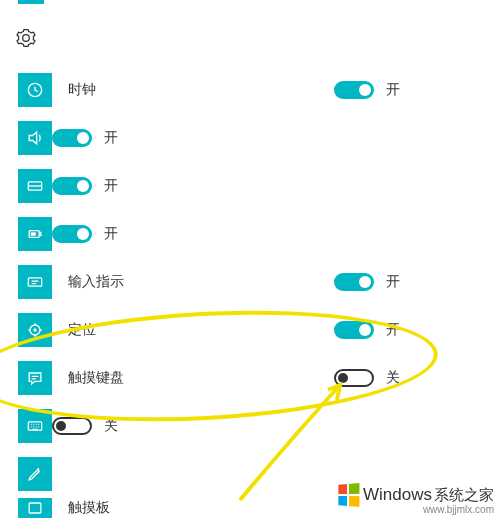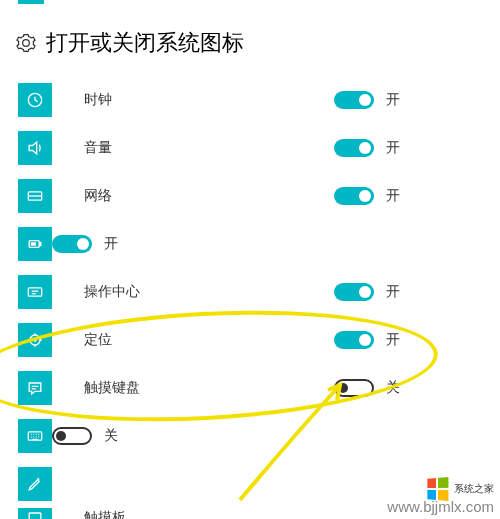--- a/index.html
+++ b/index.html
@@ -49,21 +49,21 @@
     justify-content: center;
     color: #fff;
     flex-shrink: 0;
   }
   .icon-box svg {
     stroke: #fff;
     fill: none;
     stroke-width: 1.6;
   }
   .item-label {
-    margin-left: 32px;
+    margin-left: 16px;
     font-size: 14px;
     color: #333;
     flex: 1;
   }
   .toggle-wrap {
     display: flex;
     align-items: center;
     margin-right: 100px;
   }
   .toggle {
@@ -151,21 +151,21 @@
   .watermark .wlogo span:nth-child(2){background:#7fba00;}
   .watermark .wlogo span:nth-child(3){background:#00a4ef;}
   .watermark .wlogo span:nth-child(4){background:#ffb900;}
   .watermark .txt1 {
     font-family: "Segoe UI", sans-serif;
     font-size: 17px;
     color: #333;
     font-weight: 400;
   }
   .watermark .txt2 {
-    font-size: 10px;
+    font-size: 15px;
     color: #333;
     margin-left: 2px;
   }
   
   .top-bar {
     position: absolute;
     top: 0;
     left: 18px;
     width: 26px;
     height: 4px;
@@ -176,21 +176,20 @@
 <body>
 
 <div class="top-bar"></div>
 
 <div class="header">
   <span class="gear-icon">
     <svg viewBox="0 0 24 24" width="20" height="20">
         <path fill="none" stroke="#333" stroke-width="1.5" d="M12 8a4 4 0 1 0 0 8 4 4 0 0 0 0-8zm9 4c0 .7-.1 1.3-.2 1.9l2 1.6-2 3.4-2.4-.8c-1 .8-2.1 1.4-3.3 1.7L14.5 22h-5l-.6-2.2c-1.2-.3-2.3-.9-3.3-1.7l-2.4.8-2-3.4 2-1.6C3.1 13.3 3 12.7 3 12s.1-1.3.2-1.9l-2-1.6 2-3.4 2.4.8c1-.8 2.1-1.4 3.3-1.7L9.5 2h5l.6 2.2c1.2.3 2.3.9 3.3 1.7l2.4-.8 2 3.4-2 1.6c.1.6.2 1.2.2 1.9z"></path>
       </svg>
   </span>
-  <span class="page-title">打开或关闭系统图标</span>
 </div>
 
 <div class="list">
 
   <div class="row">
     <div class="icon-box">
       <svg viewBox="0 0 24 24" width="20" height="20">
           <circle cx="12" cy="12" r="8"></circle>
           <path d="M12 8v4l3 2"></path>
         </svg>
@@ -202,35 +201,33 @@
     </div>
   </div>
 
   <div class="row">
     <div class="icon-box">
       <svg viewBox="0 0 24 24" width="20" height="20">
           <path d="M5 9v6h4l5 4V5l-5 4H5z"></path>
           <path d="M17 8c1.5 1.5 1.5 6.5 0 8"></path>
         </svg>
     </div>
-    <span class="item-label">音量</span>
     <div class="toggle-wrap">
       <div class="toggle on"></div>
       <span class="toggle-state">开</span>
     </div>
   </div>
 
   <div class="row">
     <div class="icon-box">
       <svg viewBox="0 0 24 24" width="20" height="20">
           <rect x="4" y="7" width="16" height="10" rx="1"></rect>
           <path d="M4 12h16"></path>
         </svg>
     </div>
-    <span class="item-label">网络</span>
     <div class="toggle-wrap">
       <div class="toggle on"></div>
       <span class="toggle-state">开</span>
     </div>
   </div>
 
   <div class="row">
     <div class="icon-box">
       <svg viewBox="0 0 24 24" width="20" height="20">
           <rect x="5" y="8" width="12" height="8" rx="1"></rect>
@@ -244,21 +241,21 @@
     </div>
   </div>
 
   <div class="row">
     <div class="icon-box">
       <svg viewBox="0 0 24 24" width="20" height="20">
           <rect x="4" y="7" width="16" height="10" rx="1"></rect>
           <path d="M8 11h8M8 14h5"></path>
         </svg>
     </div>
-    <span class="item-label">操作中心</span>
+    <span class="item-label">输入指示</span>
     <div class="toggle-wrap">
       <div class="toggle on"></div>
       <span class="toggle-state">开</span>
     </div>
   </div>
 
   <div class="row">
     <div class="icon-box">
       <svg viewBox="0 0 24 24" width="20" height="20">
           <circle cx="12" cy="12" r="6"></circle>
@@ -326,16 +323,17 @@
 </svg>
 
 <div class="watermark" style="flex-direction:column;align-items:flex-end;padding:4px 6px;">
   <div style="display:flex;align-items:center;">
     <div class="wlogo">
         <span></span>
         <span></span>
         <span></span>
         <span></span>
       </div>
+    <span class="txt1">Windows</span>
     <span class="txt2">系统之家</span>
   </div>
-  <span style="font-size:15px;color:#888;margin-top:-2px;">www.bjjmlx.com</span>
+  <span style="font-size:10px;color:#888;margin-top:-2px;">www.bjjmlx.com</span>
 </div>
 
 </body></html>

